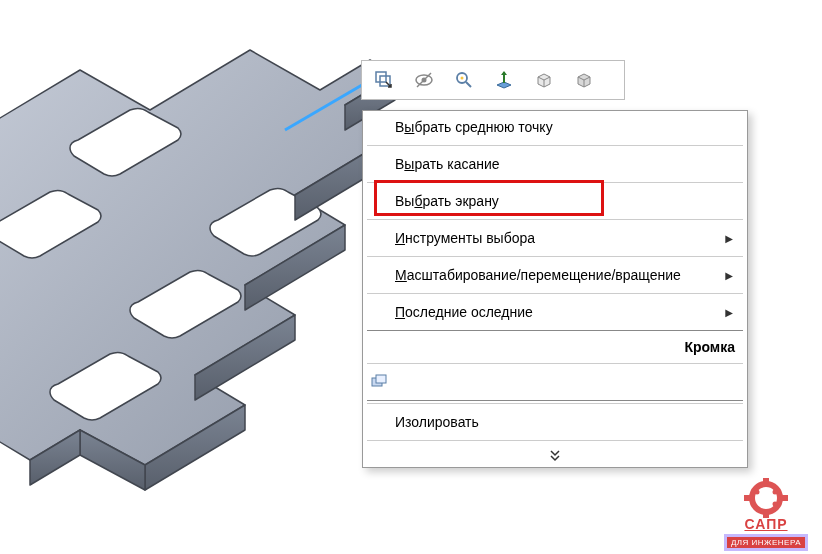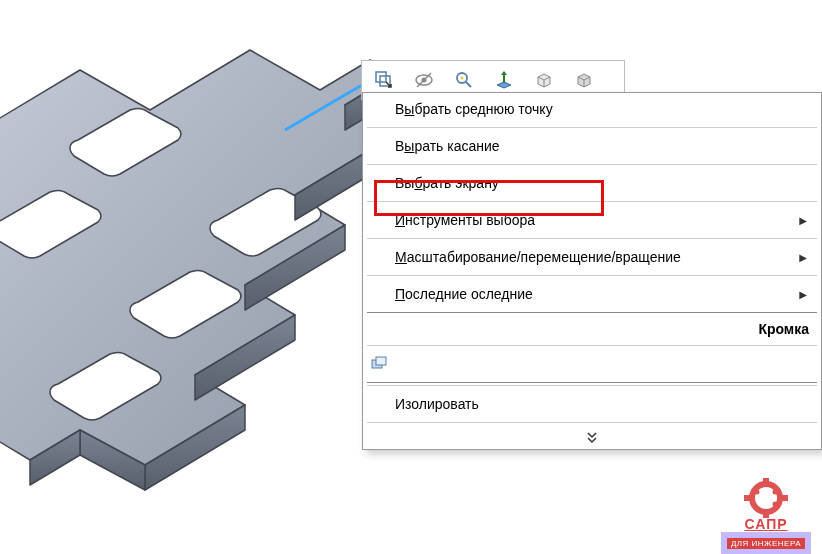--- a/index.html
+++ b/index.html
@@ -41,22 +41,22 @@
       width: 32px;
       height: 32px;
       display: flex;
       align-items: center;
       justify-content: center;
       cursor: pointer;
     }
     .context-menu {
       position: absolute;
       left: 362px;
-      top: 92px;
-      width: 460px;
+      top: 110px;
+      width: 386px;
       background: #fff;
       border: 1px solid #999;
       box-shadow: 4px 4px 8px rgba(0,0,0,0.2);
     }
     .menu-item {
       height: 32px;
       display: flex;
       align-items: center;
       padding: 0 14px 0 32px;
       position: relative;
@@ -123,21 +123,21 @@
       color: #d73838;
       margin-top: -2px;
       text-decoration: underline;
     }
     .watermark .wm-text2 {
       font-family: Arial, sans-serif;
       font-size: 8px;
       color: #fff;
       background: #d73838;
       padding: 1px 4px;
-      border: 6px solid #c4b5fd;
+      border: 3px solid #c4b5fd;
       display: inline-block;
       letter-spacing: 0.5px;
     }
   </style>
 </head>
 <body>
 
 <div class="viewport">
 
   <svg class="model-svg" viewBox="0 0 822 554">

